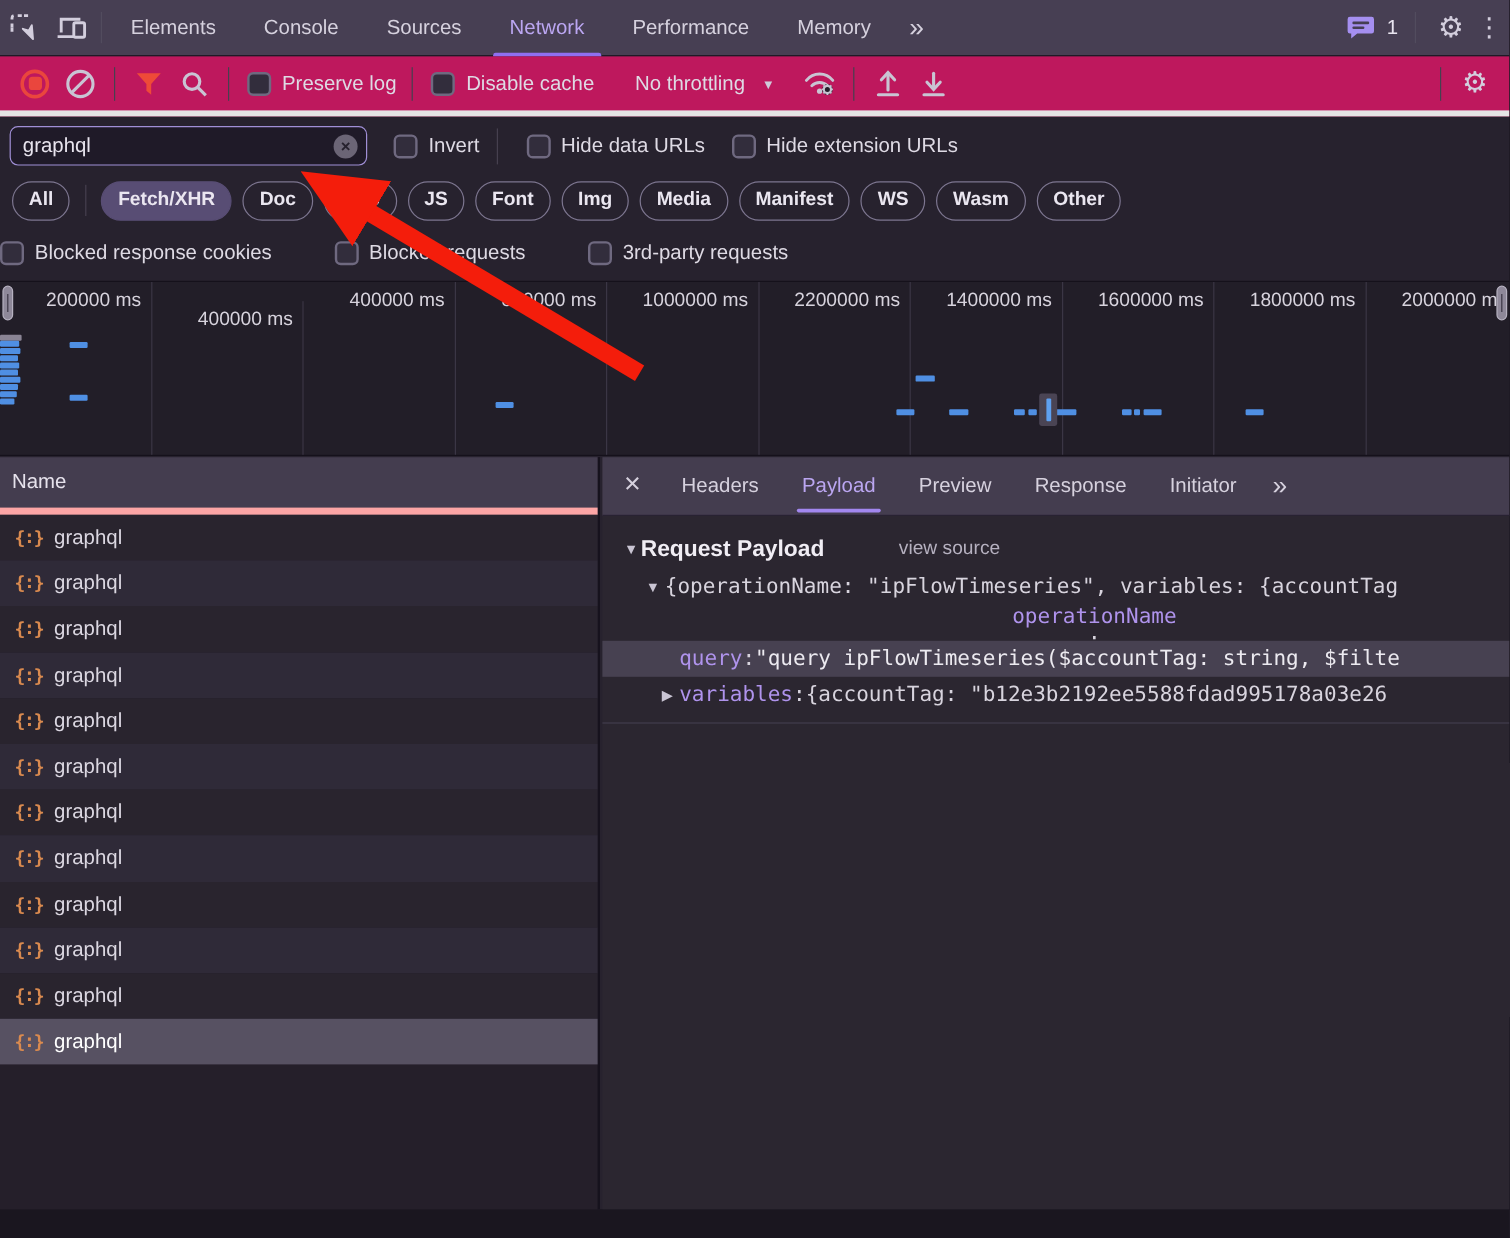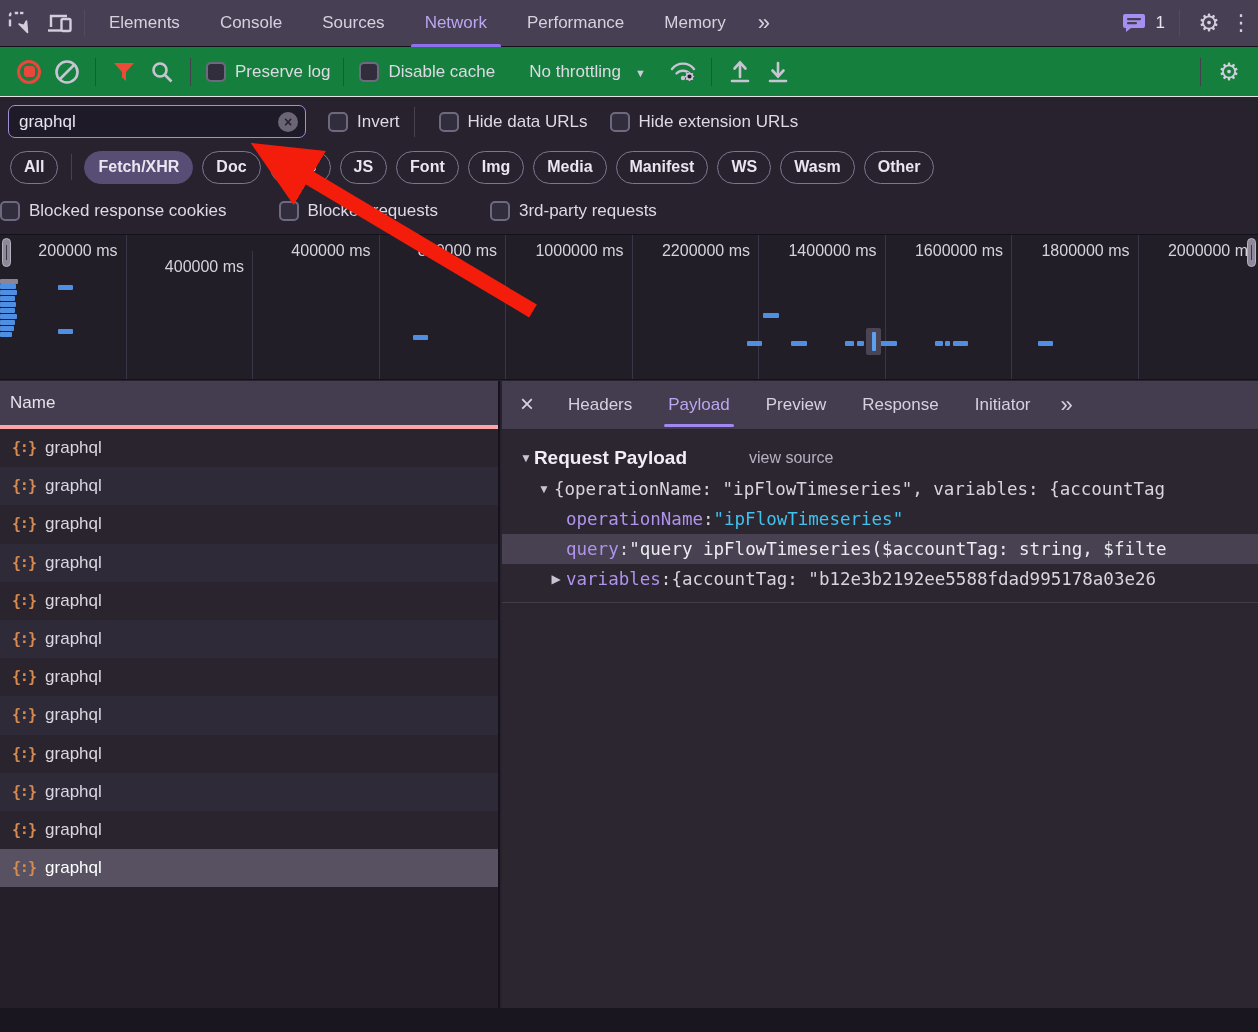--- a/index.html
+++ b/index.html
@@ -29,21 +29,21 @@
     content:""; position:absolute; left:6px; right:6px; bottom:0; height:3px;
     background:#8f6ff0; border-radius:2px 2px 0 0;
   }
   .more-chev { font-size:22px; color:#d6d1de; padding:0 12px; cursor:pointer; letter-spacing:-2px; }
   .badge-num { font-size:17px; color:#e8e4ef; margin-left:7px; }
   .glyph { color:#d3cedd; }
 
   
   .net-toolbar {
     position:absolute; left:0; top:47px; width:1258px; height:50px;
-    background:#15803d; border-bottom:1px solid #e5e5e5;
+    background:#be185d; border-bottom:5px solid #e5e5e5;
     display:flex; align-items:center; padding:0 10px;
   }
   .net-toolbar .vsep { height:28px; margin:0 9px; background:#46404f; }
   .tool-ic { width:38px; height:36px; display:flex; align-items:center; justify-content:center; cursor:pointer; flex:none; }
   .rec-outer { width:24px; height:24px; border:3px solid #ea463d; border-radius:50%; display:flex; align-items:center; justify-content:center; }
   .rec-inner { width:11px; height:11px; background:#ea463d; border-radius:3px; }
   .cb { width:20px; height:20px; border:2px solid #6f6980; border-radius:5px; background:#322d3c; flex:none; cursor:pointer; }
   .cb-label { font-size:17px; color:#dedae4; margin-left:9px; margin-right:4px; white-space:nowrap; }
   .throttle { font-size:17px; color:#dedae4; margin-left:30px; cursor:pointer; white-space:nowrap; }
   .caret { font-size:11px; color:#cfcad9; margin:2px 10px 0 14px; cursor:pointer; }
@@ -87,21 +87,21 @@
   .tl-col { position:absolute; top:0; height:145px; border-right:1px solid #3b3645; }
   .tl-label { position:absolute; top:7px; right:8px; font-size:16px; color:#d7d3dd; white-space:nowrap; }
   .tl-bar { position:absolute; height:5px; border-radius:1px; background:#4f8fe3; }
   .tl-marker { position:absolute; background:#4a4454; border-radius:2px; display:flex; align-items:center; justify-content:center; }
   .tl-marker i { display:block; width:4px; height:19px; background:#5ea0f0; border-radius:1px; }
   .tl-handle { position:absolute; top:3px; width:9px; height:29px; background:#8e8899; border:1px solid #b6b1c0; border-radius:5px; cursor:ew-resize; }
   .tl-handle i { display:block; width:1.5px; height:15px; background:#3a3544; margin:6px auto 0; }
 
   
   .main-left { position:absolute; left:0; top:381px; width:500px; height:651px; background:#251f2a; border-right:2px solid #16121d; }
-  .list-header { height:48px; background:#443d4f; border-bottom:4px solid #fca5a5; display:flex; align-items:center; padding-left:10px; font-size:17px; color:#e6e2ec; }
+  .list-header { height:48px; background:#443d4f; border-bottom:6px solid #fca5a5; display:flex; align-items:center; padding-left:10px; font-size:17px; color:#e6e2ec; }
   .req-row { height:38.2px; display:flex; align-items:center; padding-left:12px; font-size:17px; color:#dbd7e1; cursor:pointer; }
   .req-row.odd { background:#29242e; }
   .req-row.even { background:#2f2a38; }
   .req-row.selected { background:#575162; color:#fff; }
   .json-ic { font-family:"DejaVu Sans Mono",monospace; font-size:15px; font-weight:bold; color:#d98a4f; margin-right:9px; letter-spacing:-1px; }
 
   .main-right { position:absolute; left:502px; top:381px; width:756px; height:651px; background:#2b2630; }
   .detail-tabs { height:49px; background:#443d4f; border-bottom:1px solid #282232; display:flex; align-items:center; }
   .close-x { font-size:24px; color:#d6d1de; padding:0 16px 3px 18px; cursor:pointer; }
   .d-tab { height:49px; display:flex; align-items:center; padding:0 18px; font-size:17px; color:#d6d1de; position:relative; cursor:pointer; }
@@ -441,21 +441,21 @@
       <div class="pl-head">
         <span class="tri">▼</span>
         <span class="pl-title">Request Payload</span>
         <span class="pl-vs">view source</span>
       </div>
       <div id="pl-rows">
           <div class="pl-row" style="padding-left: 32px;">
             <span class="tri">▼</span>
             <span class="t-plain">{operationName: "ipFlowTimeseries", variables: {accountTag</span>
           </div>
-          <div class="pl-row" style="padding-left: 64px;">
+          <div class="pl-row" style="padding-left: 64px; flex-direction: column;">
             <span class="tri" style="width: 0px;"></span>
             <span class="k">operationName</span>
             <span class="t-plain">: </span>
             <span class="t-string">"ipFlowTimeseries"</span>
           </div>
           <div class="pl-row hl" style="padding-left: 64px;">
             <span class="tri" style="width: 0px;"></span>
             <span class="k">query</span>
             <span class="t-plain">: </span>
             <span class="t-bright">"query ipFlowTimeseries($accountTag: string, $filte</span>

